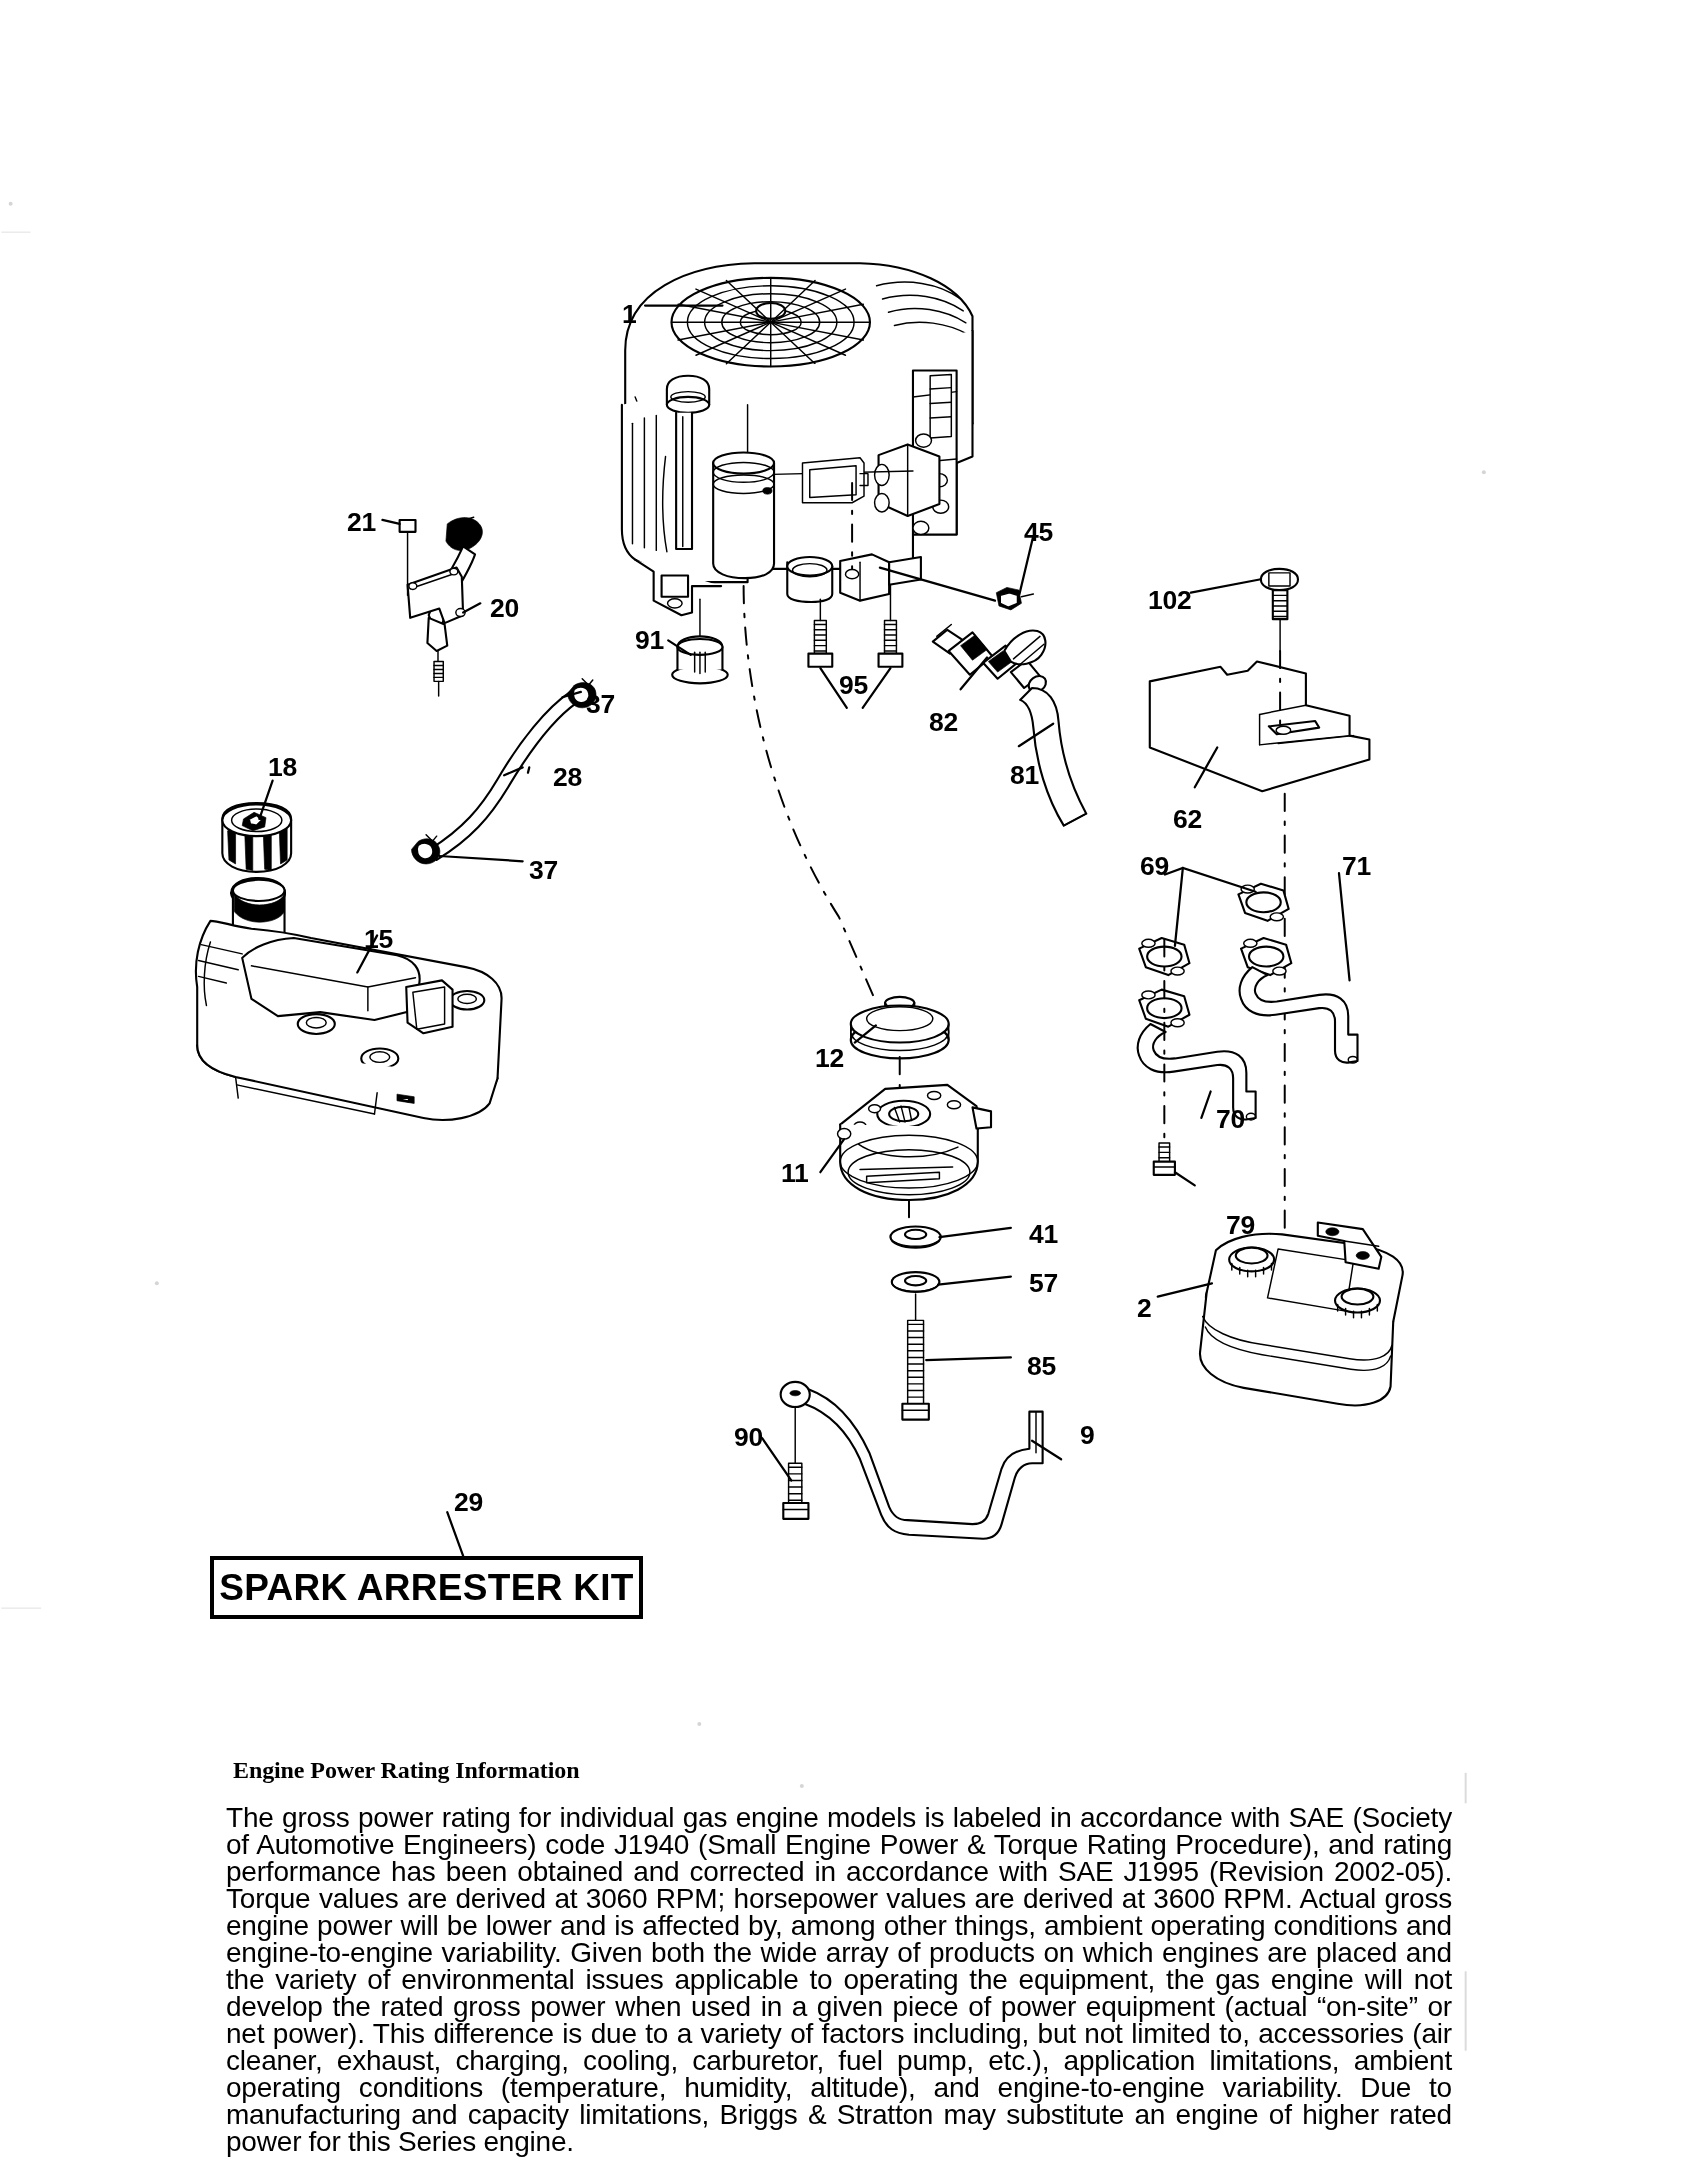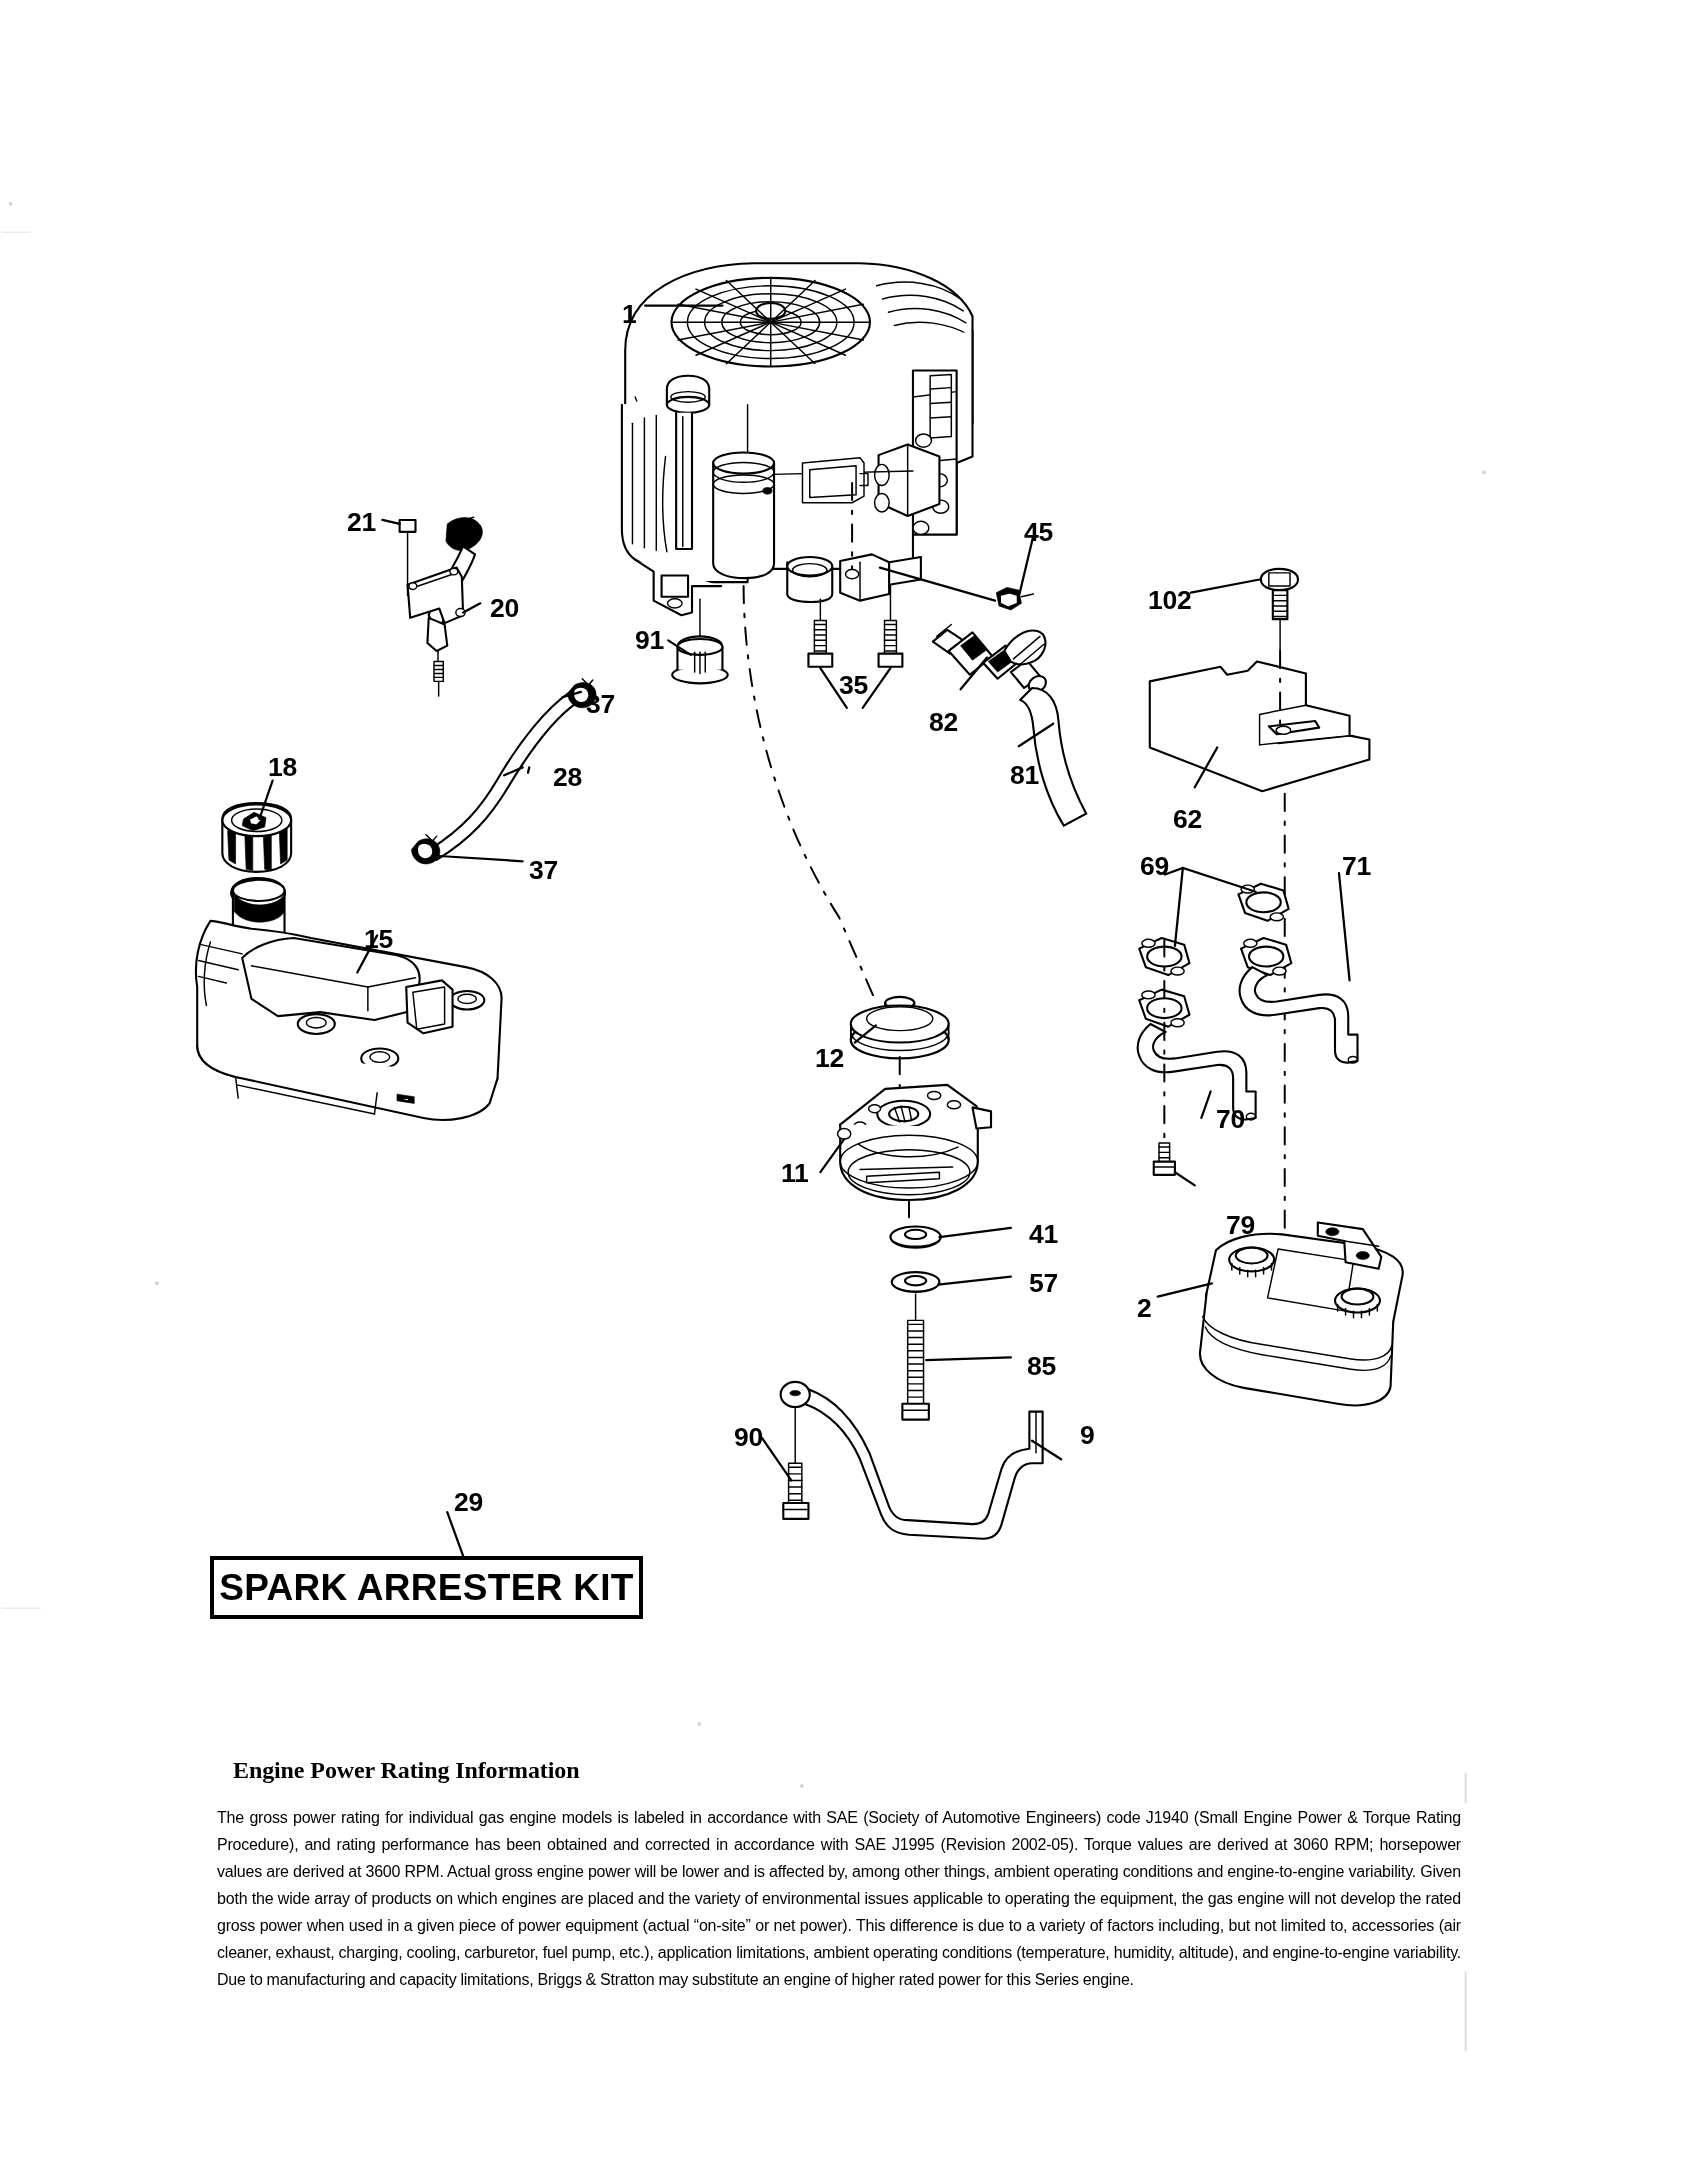--- a/index.html
+++ b/index.html
@@ -51,23 +51,23 @@
     width:1244px;
   }
   #power-note h2{
     margin:0 0 20px 16px;
     font-family:Liberation Serif, serif;
     font-weight:bold;
     font-size:24px;
     letter-spacing:-0.1px;
   }
   #power-note p{
-    margin:0;
+    margin:9px;
     font-family:"Liberation Sans", sans-serif;
-    font-size:16px;
+    font-size:28px;
     line-height:27px;
     text-align:justify;
     letter-spacing:-0.2px;
     word-spacing:-0.3px;
   }
 </style>
 </head>
 <body>
 
 <svg id="sheet" viewBox="0 0 2550 3300" xmlns="http://www.w3.org/2000/svg">
@@ -675,21 +675,21 @@
   </g>
 </svg>
 
 <div id="callouts">
     <div class="callout" style="left: 622px; top: 301px;">1</div>
     <div class="callout" style="left: 347px; top: 509px;">21</div>
     <div class="callout" style="left: 490px; top: 595px;">20</div>
     <div class="callout" style="left: 1024px; top: 519px;">45</div>
     <div class="callout" style="left: 1148px; top: 587px;">102</div>
     <div class="callout" style="left: 635px; top: 627px;">91</div>
-    <div class="callout" style="left: 839px; top: 672px;">35</div>
+    <div class="callout" style="left: 839px; top: 672px;">95</div>
     <div class="callout" style="left: 929px; top: 709px;">82</div>
     <div class="callout" style="left: 1010px; top: 762px;">81</div>
     <div class="callout" style="left: 1173px; top: 806px;">62</div>
     <div class="callout" style="left: 586px; top: 691px;">37</div>
     <div class="callout" style="left: 553px; top: 764px;">28</div>
     <div class="callout" style="left: 529px; top: 857px;">37</div>
     <div class="callout" style="left: 268px; top: 754px;">18</div>
     <div class="callout" style="left: 364px; top: 926px;">15</div>
     <div class="callout" style="left: 1140px; top: 853px;">69</div>
     <div class="callout" style="left: 1342px; top: 853px;">71</div>

